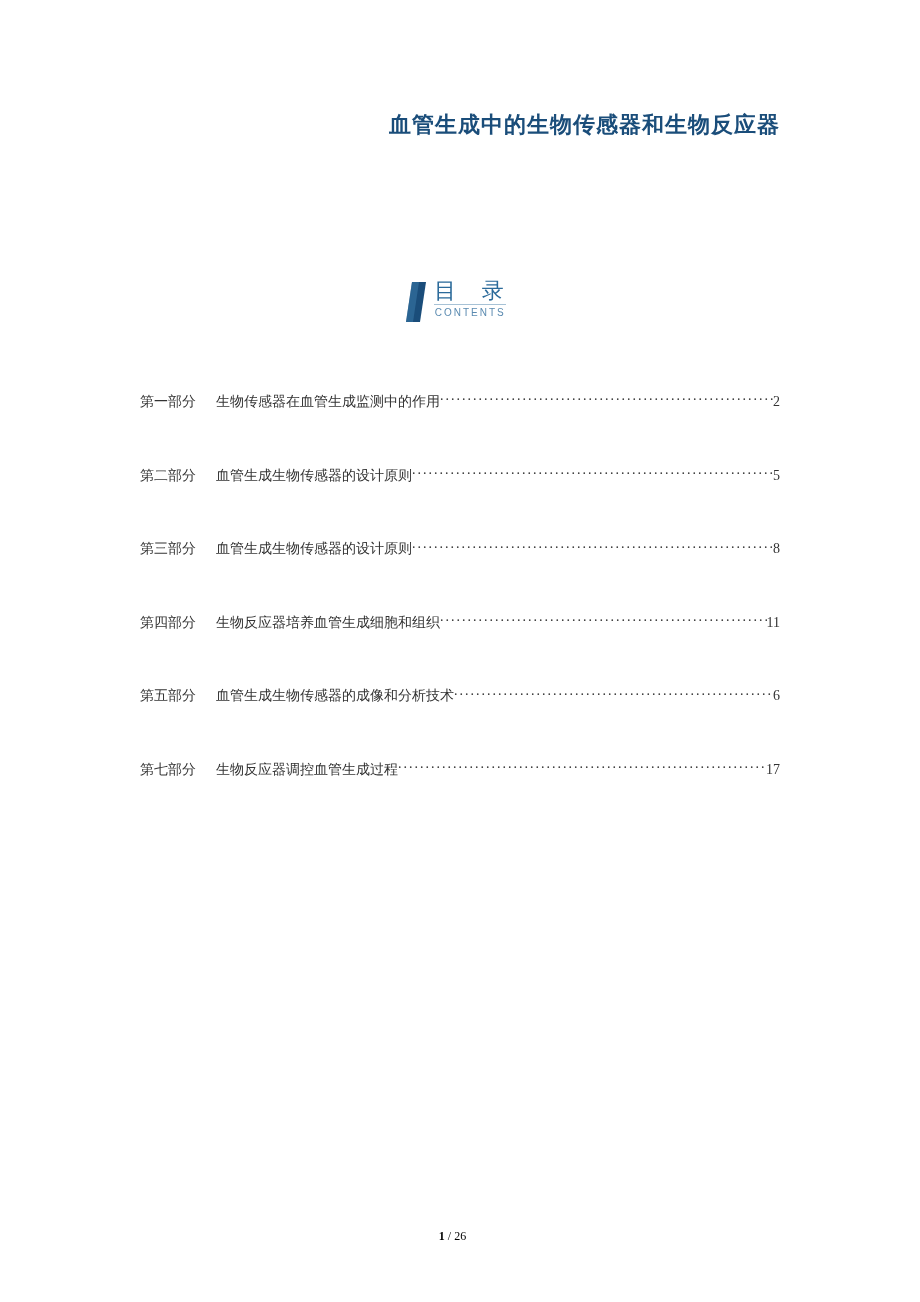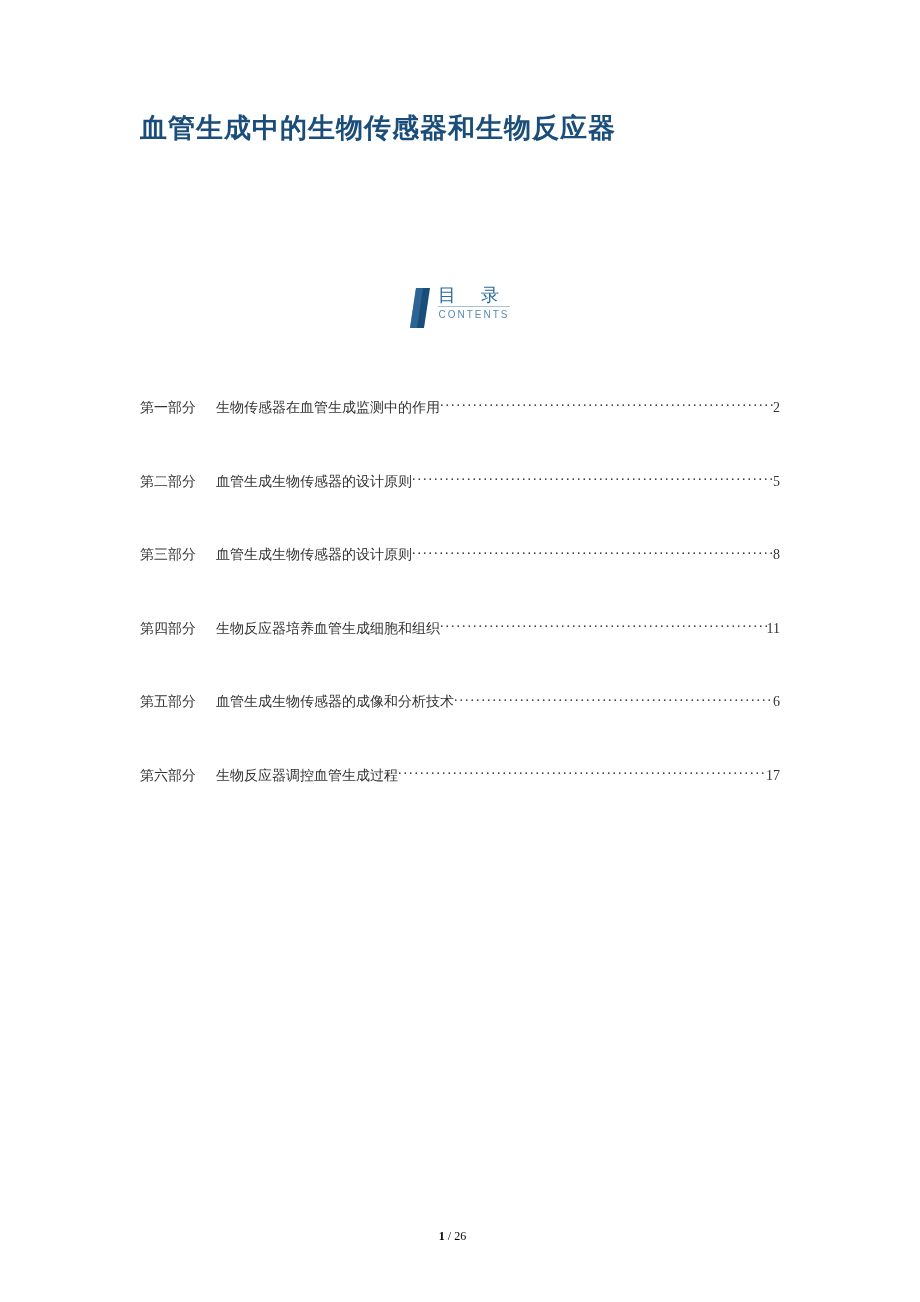--- a/index.html
+++ b/index.html
@@ -14,22 +14,22 @@
       font-family: "SimSun", "宋体", serif;
       position: relative;
     }
     .page {
       width: 100%;
       height: 100%;
       padding: 110px 140px 60px 140px;
       position: relative;
     }
     .title {
-      text-align: left;
-      font-size: 27px;
+      text-align: right;
+      font-size: 22px;
       font-weight: bold;
       color: #1a4d7a;
       font-family: "SimHei", "黑体", sans-serif;
       letter-spacing: 1px;
       margin-bottom: 140px;
     }
     .toc-header {
       display: flex;
       align-items: flex-start;
       justify-content: center;
@@ -45,23 +45,23 @@
     }
     .toc-icon svg {
       display: block;
     }
     .toc-label-wrap {
       display: flex;
       flex-direction: column;
       align-items: flex-start;
     }
     .toc-label-main {
-      font-size: 18px;
+      font-size: 22px;
       color: #2b6a9a;
-      font-family: Liberation Sans, sans-serif;
+      font-family: Liberation Serif, serif;
       letter-spacing: 10px;
       line-height: 1;
       text-align: right;
     }
     .toc-label-sub {
       font-size: 10px;
       color: #5a8ab0;
       letter-spacing: 2px;
       font-family: Arial, sans-serif;
       margin-top: 2px;
@@ -175,21 +175,21 @@
       <span class="toc-page">11</span>
     </div>
     <div class="toc-row">
       <span class="toc-part">第五部分</span>
       <span class="toc-gap"></span>
       <span class="toc-text">血管生成生物传感器的成像和分析技术</span>
       <span class="toc-dots"></span>
       <span class="toc-page">6</span>
     </div>
     <div class="toc-row">
-      <span class="toc-part">第六部分</span>
+      <span class="toc-part">第七部分</span>
       <span class="toc-gap"></span>
       <span class="toc-text">生物反应器调控血管生成过程</span>
       <span class="toc-dots"></span>
       <span class="toc-page">17</span>
     </div>
   </div>
 
   <div class="footer">
     <span class="cur">1</span><span> / </span><span>26</span>
   </div>

